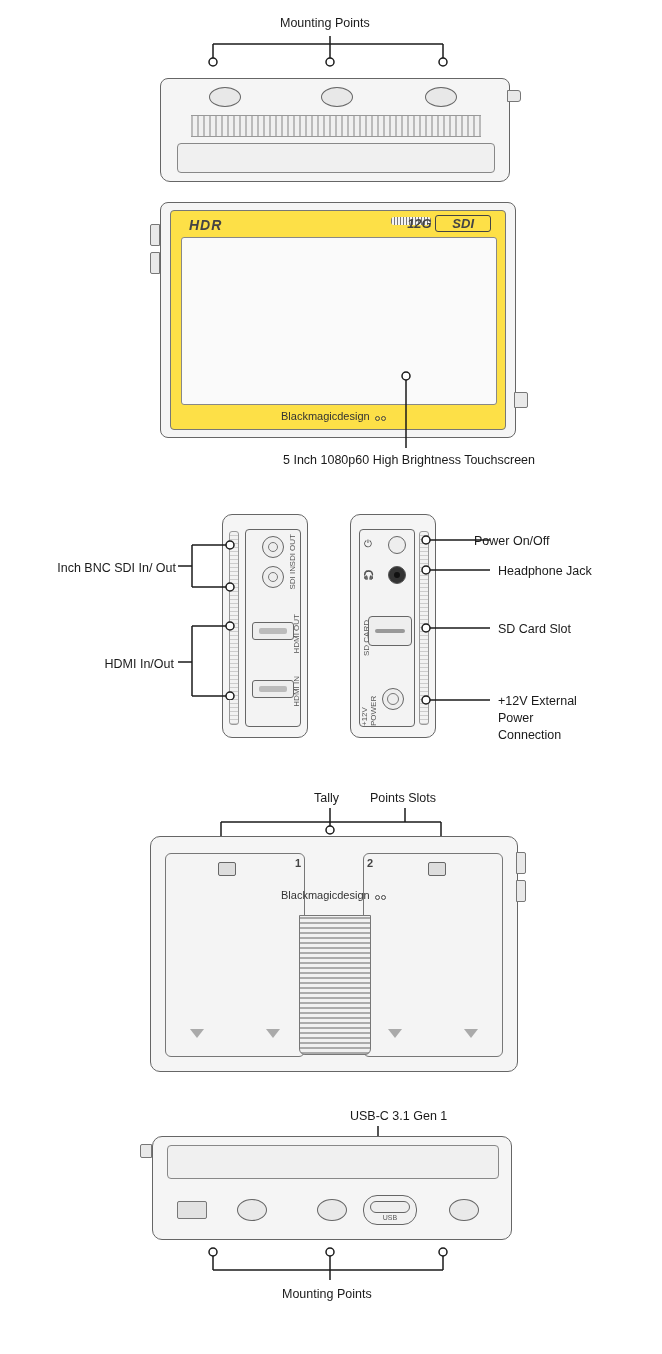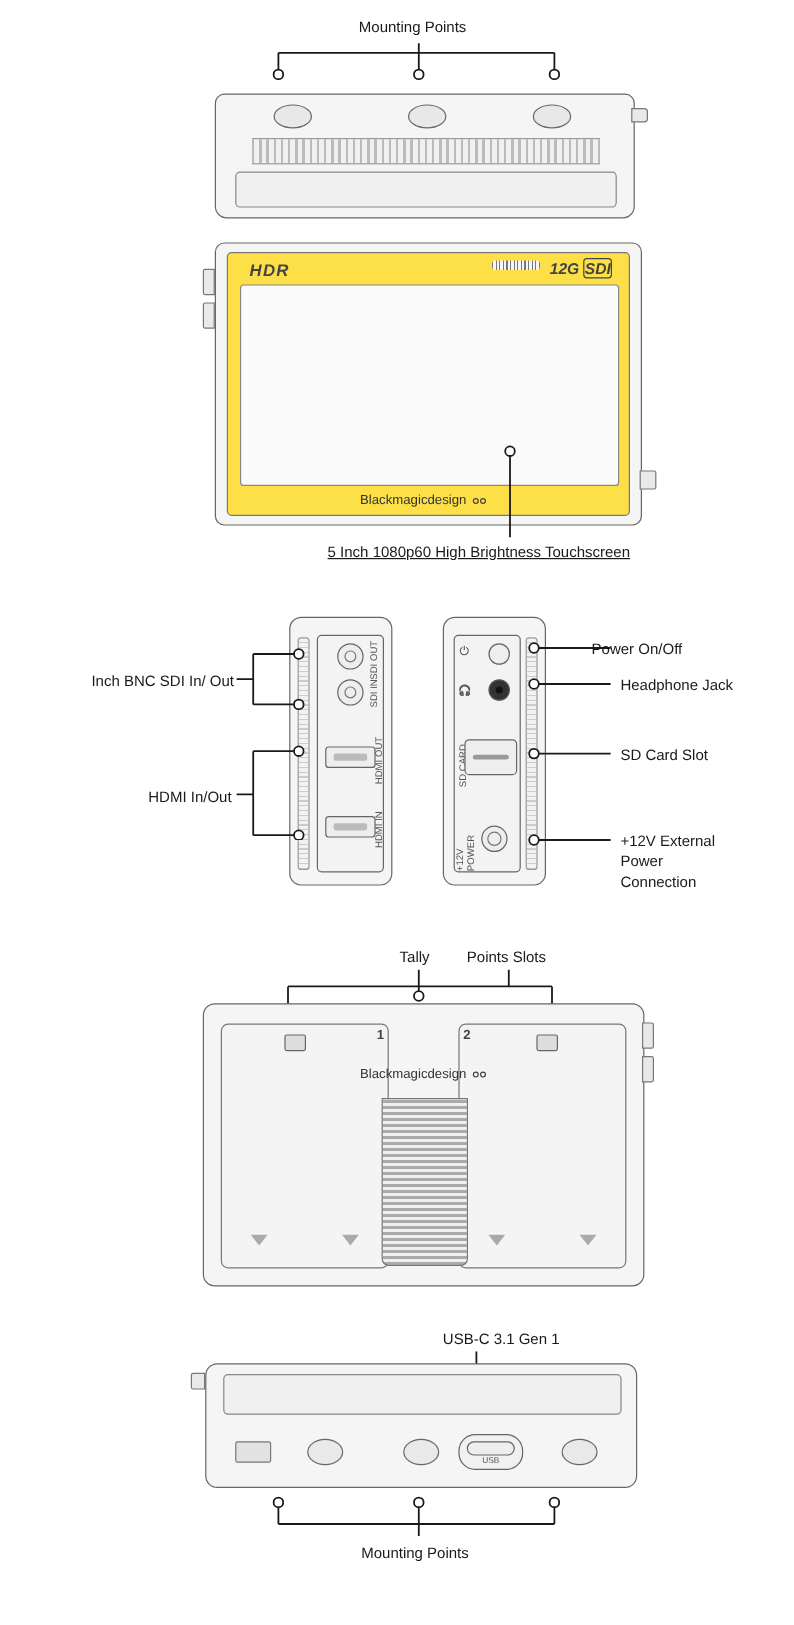--- a/index.html
+++ b/index.html
@@ -7,21 +7,20 @@
   font-family: -apple-system, BlinkMacSystemFont, "Segoe UI", Helvetica, Arial, sans-serif;
   background: #fff;
   width: 662px;
   position: relative;
   color: #1a1a1a;
 }
 .page {
   position: relative;
   width: 596px;
   height: 1354px;
-  margin-left: 19px;
 }
 .label {
   position: absolute;
   font-size: 12.5px;
   line-height: 1.35;
 }
 .leader { position: absolute; }
 .leader line, .leader polyline { stroke: #1a1a1a; stroke-width: 1.5; fill: none; }
 .leader circle { fill: #fff; stroke: #1a1a1a; stroke-width: 1.5; }
 
@@ -153,21 +152,21 @@
   background:repeating-linear-gradient(0deg,#ccc 0 1px,#f2f2f2 1px 4px);
   border:1px solid #999; border-radius:3px;
 }
 .speaker{
   position:absolute; width:40px; height:8px;
   background:repeating-linear-gradient(90deg,#777 0 1px,#f5f5f5 1px 3px);
   border-radius:3px;
 }
 .logo-hdr{ position:absolute; font-size:14px; font-weight:700; font-style:italic; color:#444; letter-spacing:1px;}
 .logo-sdi{ position:absolute; font-size:13px; font-weight:700; font-style:italic; color:#444;}
-.logo-sdi .box{ border:1.5px solid #444; border-radius:3px; padding:0 0; font-style:italic;}
+.logo-sdi .box{ border:1.5px solid #444; border-radius:3px; padding:0 16px; font-style:italic;}
 .tab{ position:absolute; width:10px; height:22px; background:#e9e9e9; border:1.5px solid #777; border-radius:2px 0 0 2px;}
 .tab2{ border-radius:0 2px 2px 0;}
 .mini-rect{ position:absolute; width:30px; height:18px; border:1.5px solid #777; background:#e2e2e2; border-radius:2px;}
 </style>
 </head>
 <body>
 <div class="page">
 
 <div class="label" style="left:280px; top:15px; text-align:center;">Mounting Points</div>
 
@@ -207,21 +206,21 @@
 </div>
 <div class="tab tab2" style="left:514px; top:392px; width:14px; height:16px;"></div>
 
 <svg class="leader" style="left:396px; top:370px;" width="20" height="30">
   <circle cx="10" cy="6" r="4"></circle>
       <line x1="10" y1="10" x2="10" y2="30"></line>
 </svg>
 <svg class="leader" style="left:396px; top:400px;" width="20" height="48">
   <line x1="10" y1="0" x2="10" y2="48"></line>
 </svg>
-<div class="label" style="left:254px; top:452px; text-align:left; width:310px;text-decoration:underline;">5 Inch 1080p60 High Brightness Touchscreen</div>
+<div class="label" style="left:254px; top:452px; text-align:center; width:310px;">5 Inch 1080p60 High Brightness Touchscreen</div>
 
 <div class="panel" style="left:222px; top:514px; width:86px; height:224px; border-radius:10px;">
   <div class="grip-lines" style="left:6px; top:16px; width:10px; height:194px;"></div>
   <div class="side-slot" style="left:22px; top:14px; width:56px; height:198px;">
     <div class="bnc" style="left:16px; top:6px;"></div>
     <div class="vtxt" style="left:42px; top:4px;">SDI OUT</div>
     <div class="bnc" style="left:16px; top:36px;"></div>
     <div class="vtxt" style="left:42px; top:36px;">SDI IN</div>
     <div class="hdmi" style="left:6px; top:92px;"></div>
     <div class="vtxt" style="left:46px; top:84px;">HDMI OUT</div>

